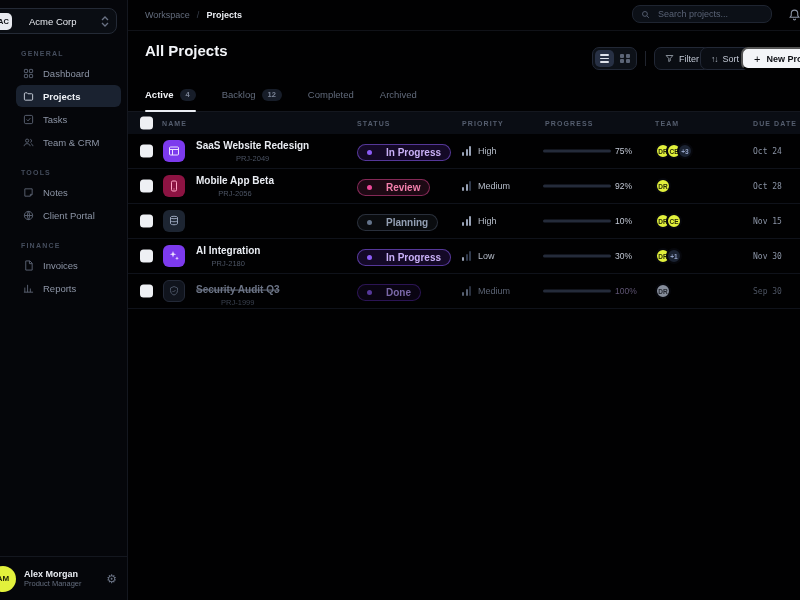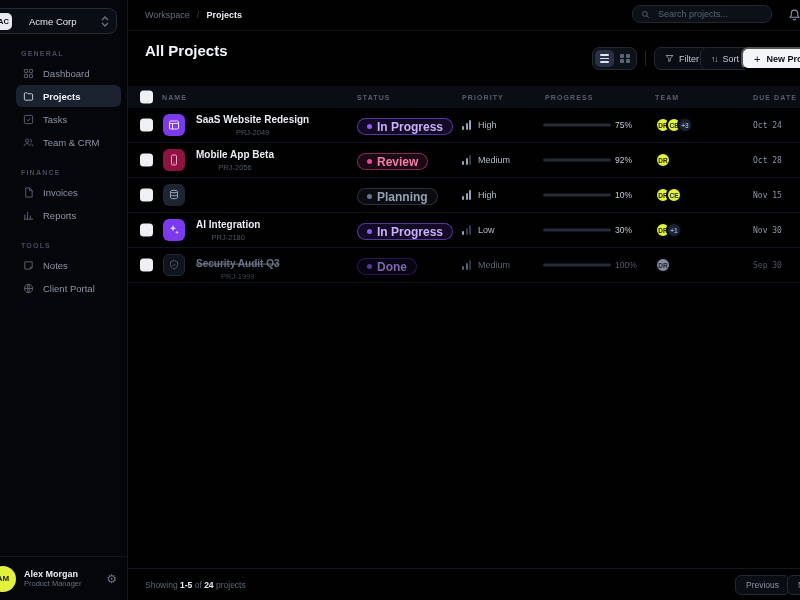--- a/index.html
+++ b/index.html
@@ -68,21 +68,21 @@
   .prow{position:relative;height:35px;border-bottom:1px solid #0f121a;}
   .tile{position:absolute;left:35px;top:50%;transform:translateY(-50%);width:22px;height:22px;border-radius:6px;display:flex;align-items:center;justify-content:center;}
   .t-purple{background:#7c3aed;}
   .t-crimson{background:#8c1342;}
   .t-slate{background:#1d2532;}
   .t-dark{background:#10141d;border:1px solid #232937;}
   .namecell{position:absolute;left:68px;top:50%;transform:translateY(-50%);line-height:1.25;}
   .pname{font-size:10px;font-weight:600;color:#e9ecf2;}
   .pid{font-size:7.5px;color:#4d5565;margin-top:1px;text-align:center;}
   .cell-status{position:absolute;left:229px;top:50%;transform:translateY(-50%);}
-  .badge{display:inline-flex;align-items:center;gap:5px;height:17px;padding:0 9px;border-radius:999px;font-size:12px;font-weight:600;white-space:nowrap;}
+  .badge{display:inline-flex;align-items:center;gap:14px;height:17px;padding:0 9px;border-radius:999px;font-size:10px;font-weight:600;white-space:nowrap;}
   .dot{width:5px;height:5px;border-radius:50%;flex:none;}
   .b-inprogress{background:rgba(124,58,237,.16);border:1px solid rgba(139,92,246,.55);color:#c9b0f7;}
   .b-inprogress .dot{background:#8b5cf6;}
   .b-review{background:rgba(236,72,153,.12);border:1px solid rgba(236,72,153,.5);color:#f27fab;}
   .b-review .dot{background:#ec4899;}
   .b-planning{background:rgba(100,116,139,.1);border:1px solid rgba(100,116,139,.35);color:#94a0b4;}
   .b-planning .dot{background:#64748b;}
   .b-done{background:rgba(124,58,237,.07);border:1px solid rgba(124,58,237,.3);color:#7a68a8;}
   .b-done .dot{background:rgba(139,92,246,.6);}
   .cell-priority{position:absolute;left:334px;top:50%;transform:translateY(-50%);display:flex;align-items:center;gap:7px;}
@@ -177,59 +177,59 @@
               <circle cx="9" cy="8" r="3.5"></circle>
               <path d="M2.5 20c0-3.5 3-5.5 6.5-5.5s6.5 2 6.5 5.5"></path>
               <path d="M16 5a3.5 3.5 0 0 1 0 6.8M21.5 20c0-2.8-1.8-4.5-4-5.1"></path>
             </svg>
           </span>
         <span>Team &amp; CRM</span>
       </div>
     </div>
 
     <div class="sec">
+      <div class="sec-label">TOOLS</div>
+      <div class="side-item">
+        <span class="sic">
+            <svg width="11" height="11" viewBox="0 0 24 24" fill="none" stroke="currentColor" stroke-width="2">
+              <path d="M4 4h16v12l-4 4H4z"></path>
+              <path d="M16 20v-4h4"></path>
+            </svg>
+          </span>
+        <span>Notes</span>
+      </div>
+      <div class="side-item">
+        <span class="sic">
+            <svg width="11" height="11" viewBox="0 0 24 24" fill="none" stroke="currentColor" stroke-width="2">
+              <circle cx="12" cy="12" r="9"></circle>
+              <path d="M3 12h18M12 3c3 3.5 3 14.5 0 18-3-3.5-3-14.5 0-18z"></path>
+            </svg>
+          </span>
+        <span>Client Portal</span>
+      </div>
+    </div>
+
+    <div class="sec">
       <div class="sec-label">FINANCE</div>
       <div class="side-item">
         <span class="sic">
             <svg width="11" height="11" viewBox="0 0 24 24" fill="none" stroke="currentColor" stroke-width="2">
               <path d="M6 2h9l5 5v15H6z"></path>
               <path d="M14 2v6h6"></path>
             </svg>
           </span>
         <span>Invoices</span>
       </div>
       <div class="side-item">
         <span class="sic">
             <svg width="11" height="11" viewBox="0 0 24 24" fill="none" stroke="currentColor" stroke-width="2">
               <path d="M4 20V10M10 20V4M16 20v-8M22 20H2"></path>
             </svg>
           </span>
         <span>Reports</span>
-      </div>
-    </div>
-
-    <div class="sec">
-      <div class="sec-label">TOOLS</div>
-      <div class="side-item">
-        <span class="sic">
-            <svg width="11" height="11" viewBox="0 0 24 24" fill="none" stroke="currentColor" stroke-width="2">
-              <path d="M4 4h16v12l-4 4H4z"></path>
-              <path d="M16 20v-4h4"></path>
-            </svg>
-          </span>
-        <span>Notes</span>
-      </div>
-      <div class="side-item">
-        <span class="sic">
-            <svg width="11" height="11" viewBox="0 0 24 24" fill="none" stroke="currentColor" stroke-width="2">
-              <circle cx="12" cy="12" r="9"></circle>
-              <path d="M3 12h18M12 3c3 3.5 3 14.5 0 18-3-3.5-3-14.5 0-18z"></path>
-            </svg>
-          </span>
-        <span>Client Portal</span>
       </div>
     </div>
 
     <div class="user-card">
       <span class="u-av">AM</span>
       <span class="u-info">
         <div class="u-name">Alex Morgan</div>
         <div class="u-role">Product Manager</div>
       </span>
       <span class="u-gear">⚙</span>
@@ -293,20 +293,36 @@
       <button class="btn btn-sort">
         <span class="sort-glyph">↑↓</span>
         <span>Sort</span>
       </button>
       <button class="btn-new">
         <span class="plus">+</span>
         <span>New Project</span>
       </button>
     </div>
 
+    <div class="tabs">
+      <span class="tab active">
+        <span>Active</span>
+        <span class="tab-count">4</span>
+      </span>
+      <span class="tab">
+        <span>Backlog</span>
+        <span class="tab-count">12</span>
+      </span>
+      <span class="tab">
+        <span>Completed</span>
+      </span>
+      <span class="tab">
+        <span>Archived</span>
+      </span>
+    </div>
 
     <div class="thead">
       <span class="cbx"></span>
       <span class="th" style="left:34px">NAME</span>
       <span class="th" style="left:229px">STATUS</span>
       <span class="th" style="left:334px">PRIORITY</span>
       <span class="th" style="left:417px">PROGRESS</span>
       <span class="th" style="left:527px">TEAM</span>
       <span class="th" style="left:625px">DUE DATE</span>
     </div>
@@ -470,26 +486,15 @@
         </span>
       <span class="cell-progress"><span class="pfill" style="width: 100%;"></span></span>
       <span class="pct">100%</span>
       <span class="cell-team">
         <span class="av av-gray">DR</span>
       </span>
       <span class="due">Sep 30</span>
       <span class="row-more">⋮</span>
     </div>
 
-    <div class="mfooter">
-      <div class="showing">
-        <span>Showing</span>
-        <b>1-5</b>
-        <span>of</span>
-        <b>24</b>
-        <span>projects</span>
-      </div>
-      <button class="pg-btn btn-prev">Previous</button>
-      <button class="pg-btn btn-next">Next</button>
-    </div>
 
   </div>
 </div>
 
 </body></html>

